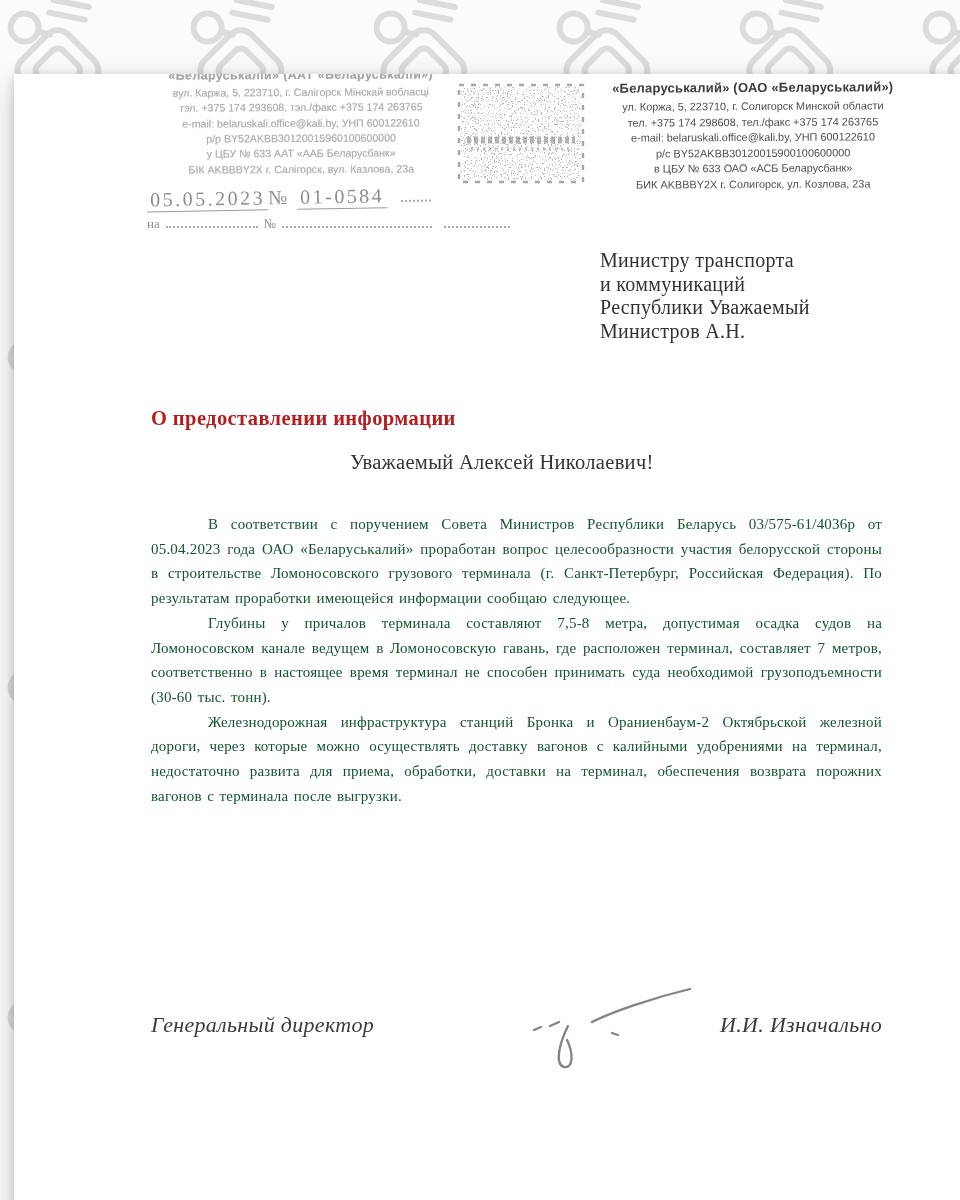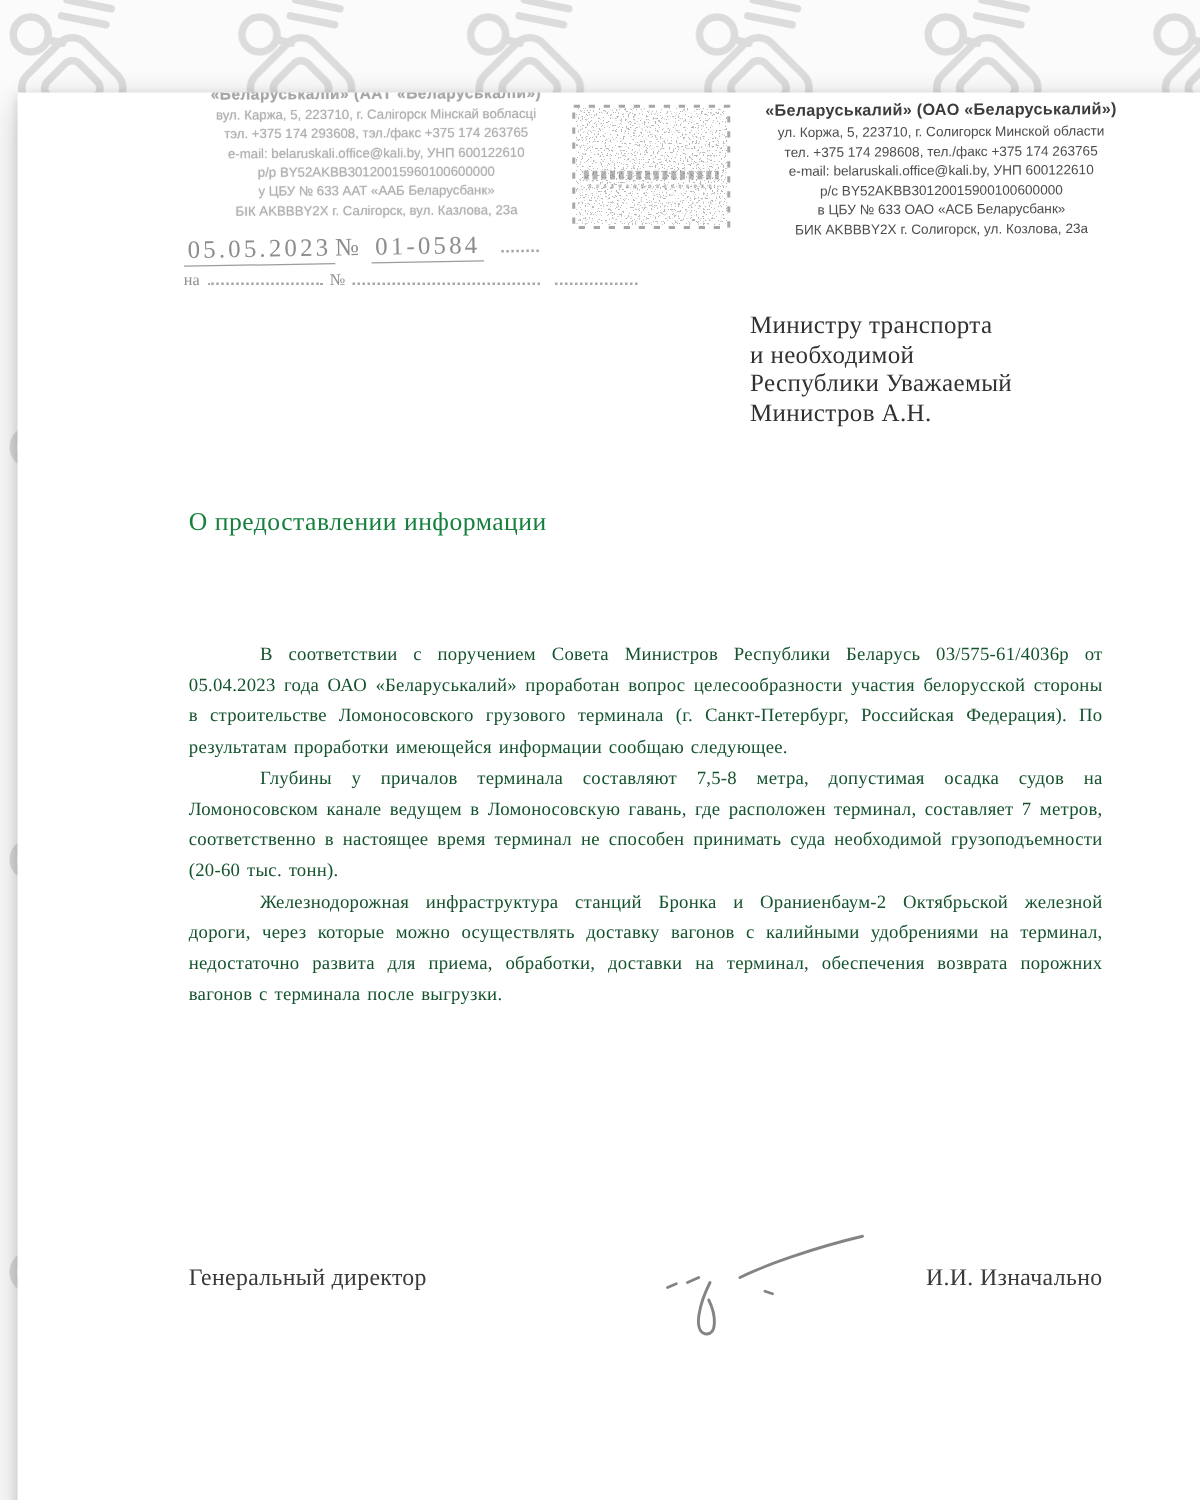--- a/index.html
+++ b/index.html
@@ -42,34 +42,34 @@
     position:absolute;left:133px;top:141px;
     font-family:Liberation Serif, serif;font-size:13px;color:#8f8f8f;white-space:nowrap;
   }
   .reply-line .bl{display:inline-block;border-bottom:2px dotted #a8a8a8;height:11px;margin:0 6px;}
   
   .addressee{
     position:absolute;left:551px;top:175px;
     font-size:20px;line-height:23.5px;color:#313131;letter-spacing:.3px;margin-left:35px;
   }
   
-  .subject{position:absolute;left:137px;top:333px;font-size:20.5px;color:#15803d;letter-spacing:.4px;}
+  .subject{position:absolute;left:137px;top:333px;font-size:20.5px;color:#b91c1c;letter-spacing:.4px;font-weight:bold;}
   .salutation{position:absolute;left:336px;top:377px;font-size:20.5px;color:#343434;letter-spacing:.3px;}
   
   .body-text{
     position:absolute;left:137px;top:438px;width:731px;
     font-size:15px;line-height:24.7px;color:#14532d;
     text-align:justify;letter-spacing:.2px;word-spacing:1.5px;
   }
   .body-text p{margin:0;text-indent:57px;}
   
   .sign-row{
     position:absolute;left:137px;top:938px;width:731px;
     display:flex;justify-content:space-between;
-    font-size:19px;color:#3a3a3a;letter-spacing:.3px;
+    font-size:22px;color:#3a3a3a;letter-spacing:.3px;font-style:italic;
   }
   .sig{position:absolute;left:498px;top:896px;}
 </style>
 </head>
 <body>
 
 <svg class="wm" width="960" height="1200" aria-hidden="true">
   <defs>
     <g id="wmicon" fill="none" stroke="#dcdcdc" stroke-width="6" stroke-linejoin="round" stroke-linecap="round">
       <g transform="rotate(45 75 75)">
@@ -130,31 +130,32 @@
     <span class="u">05.05.2023</span><span>№</span>
     <span class="u">01-0584</span><span class="tail"></span>
   </div>
 
   <div class="reply-line">
     <span>на</span><span class="bl" style="width:92px"></span><span>№</span><span class="bl" style="width:150px"></span><span class="bl" style="width:66px"></span>
   </div>
 
   <div class="addressee">
     <div>Министру транспорта</div>
-    <div>и необходимой</div>
+    <div>и коммуникаций</div>
     <div>Республики Уважаемый</div>
     <div>Министров А.Н.</div>
   </div>
 
   <div class="subject">О предоставлении информации</div>
 
+  <div class="salutation">Уважаемый Алексей Николаевич!</div>
 
   <div class="body-text">
     <p>В соответствии с поручением Совета Министров Республики Беларусь 03/575-61/4036р от 05.04.2023 года ОАО «Беларуськалий» проработан вопрос целесообразности участия белорусской стороны в строительстве Ломоносовского грузового терминала (г. Санкт-Петербург, Российская Федерация). По результатам проработки имеющейся информации сообщаю следующее.</p>
-    <p>Глубины у причалов терминала составляют 7,5-8 метра, допустимая осадка судов на Ломоносовском канале ведущем в Ломоносовскую гавань, где расположен терминал, составляет 7 метров, соответственно в настоящее время терминал не способен принимать суда необходимой грузоподъемности (20-60 тыс. тонн).</p>
+    <p>Глубины у причалов терминала составляют 7,5-8 метра, допустимая осадка судов на Ломоносовском канале ведущем в Ломоносовскую гавань, где расположен терминал, составляет 7 метров, соответственно в настоящее время терминал не способен принимать суда необходимой грузоподъемности (30-60 тыс. тонн).</p>
     <p>Железнодорожная инфраструктура станций Бронка и Ораниенбаум-2 Октябрьской железной дороги, через которые можно осуществлять доставку вагонов с калийными удобрениями на терминал, недостаточно развита для приема, обработки, доставки на терминал, обеспечения возврата порожних вагонов с терминала после выгрузки.</p>
   </div>
 
   <div class="sig">
     <svg width="210" height="100" aria-hidden="true">
       <g fill="none" stroke="#6e6e6e" stroke-width="2.3" stroke-linecap="round" opacity="0.85">
         <path d="M80 52 C100 42 140 28 178 19"></path>
         <path d="M56 56 C48 72 42 94 52 97 C62 99 61 82 55 70"></path>
         <path d="M22 60 l7 -3 M38 56 l9 -4"></path>
         <path d="M100 63 l6 2"></path>

